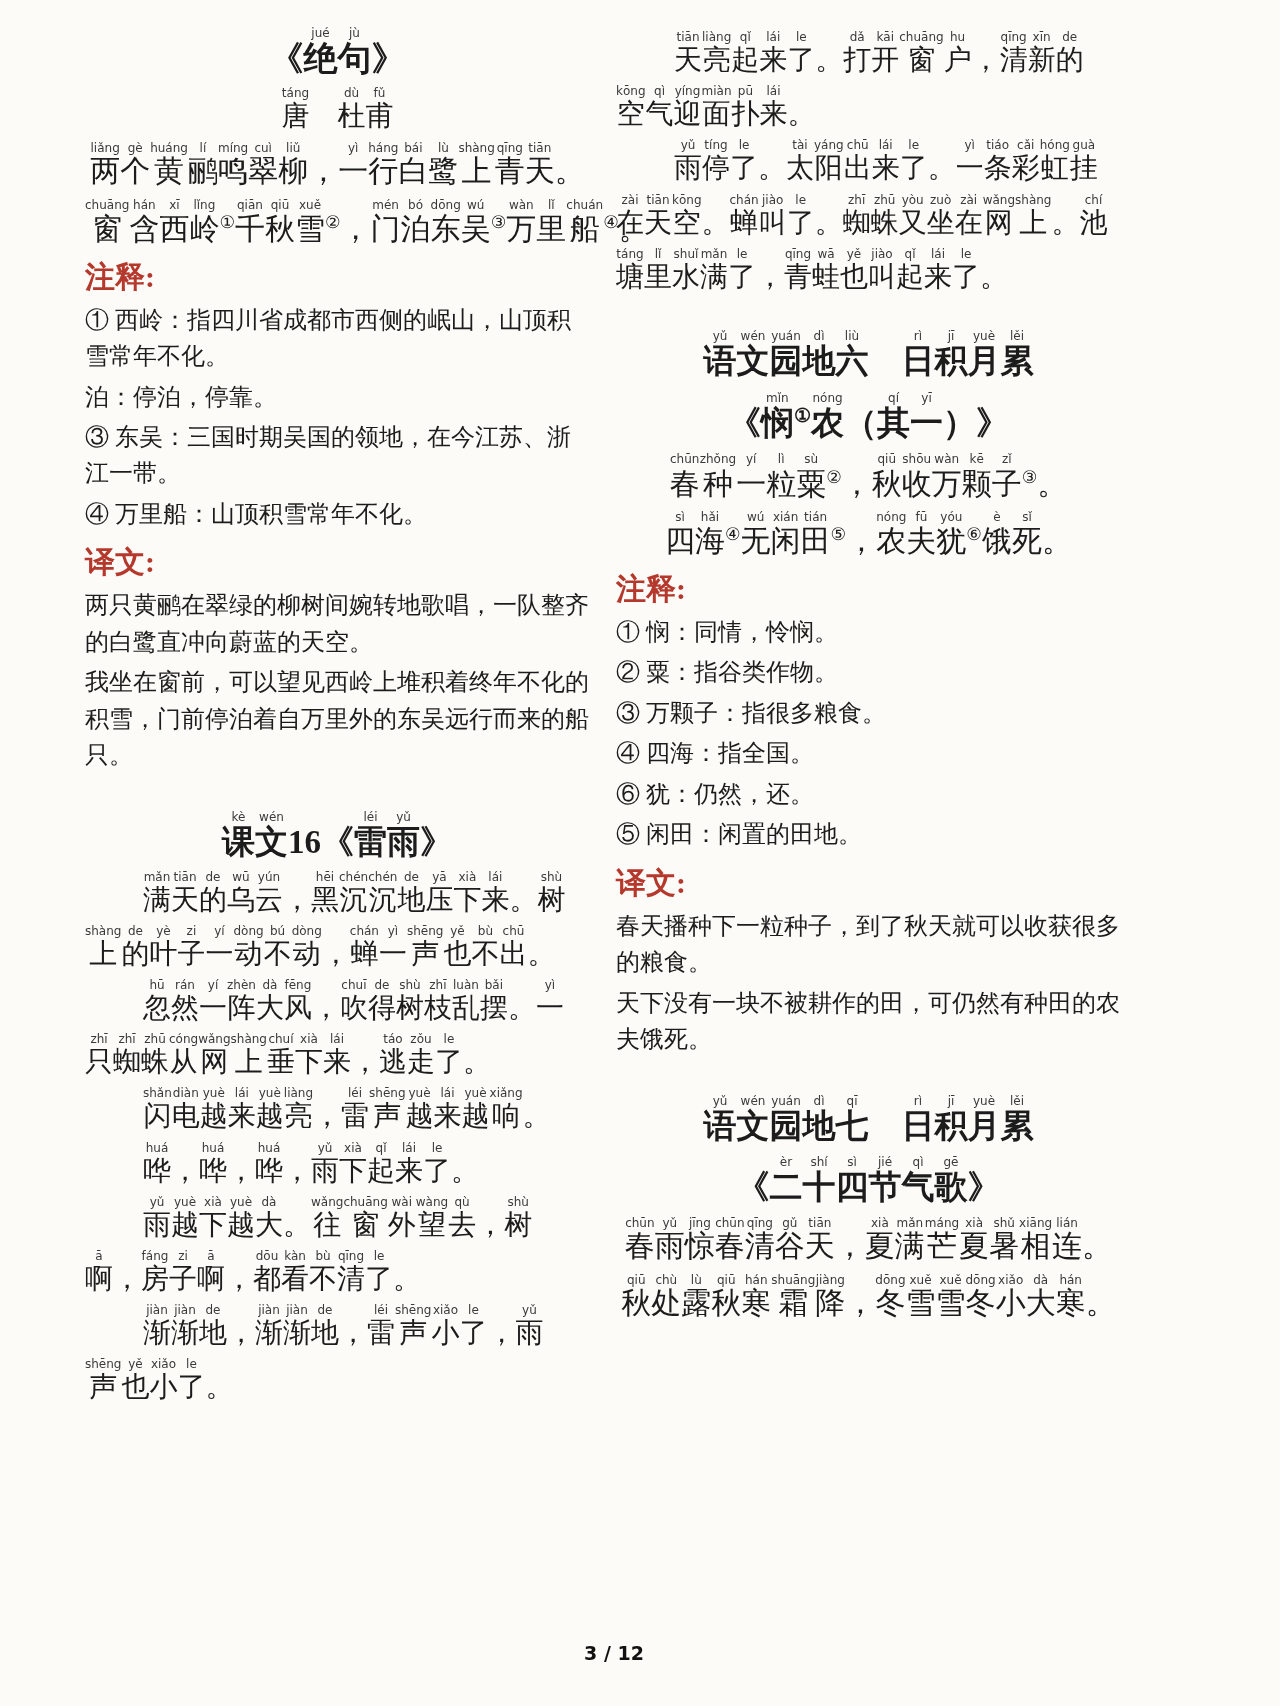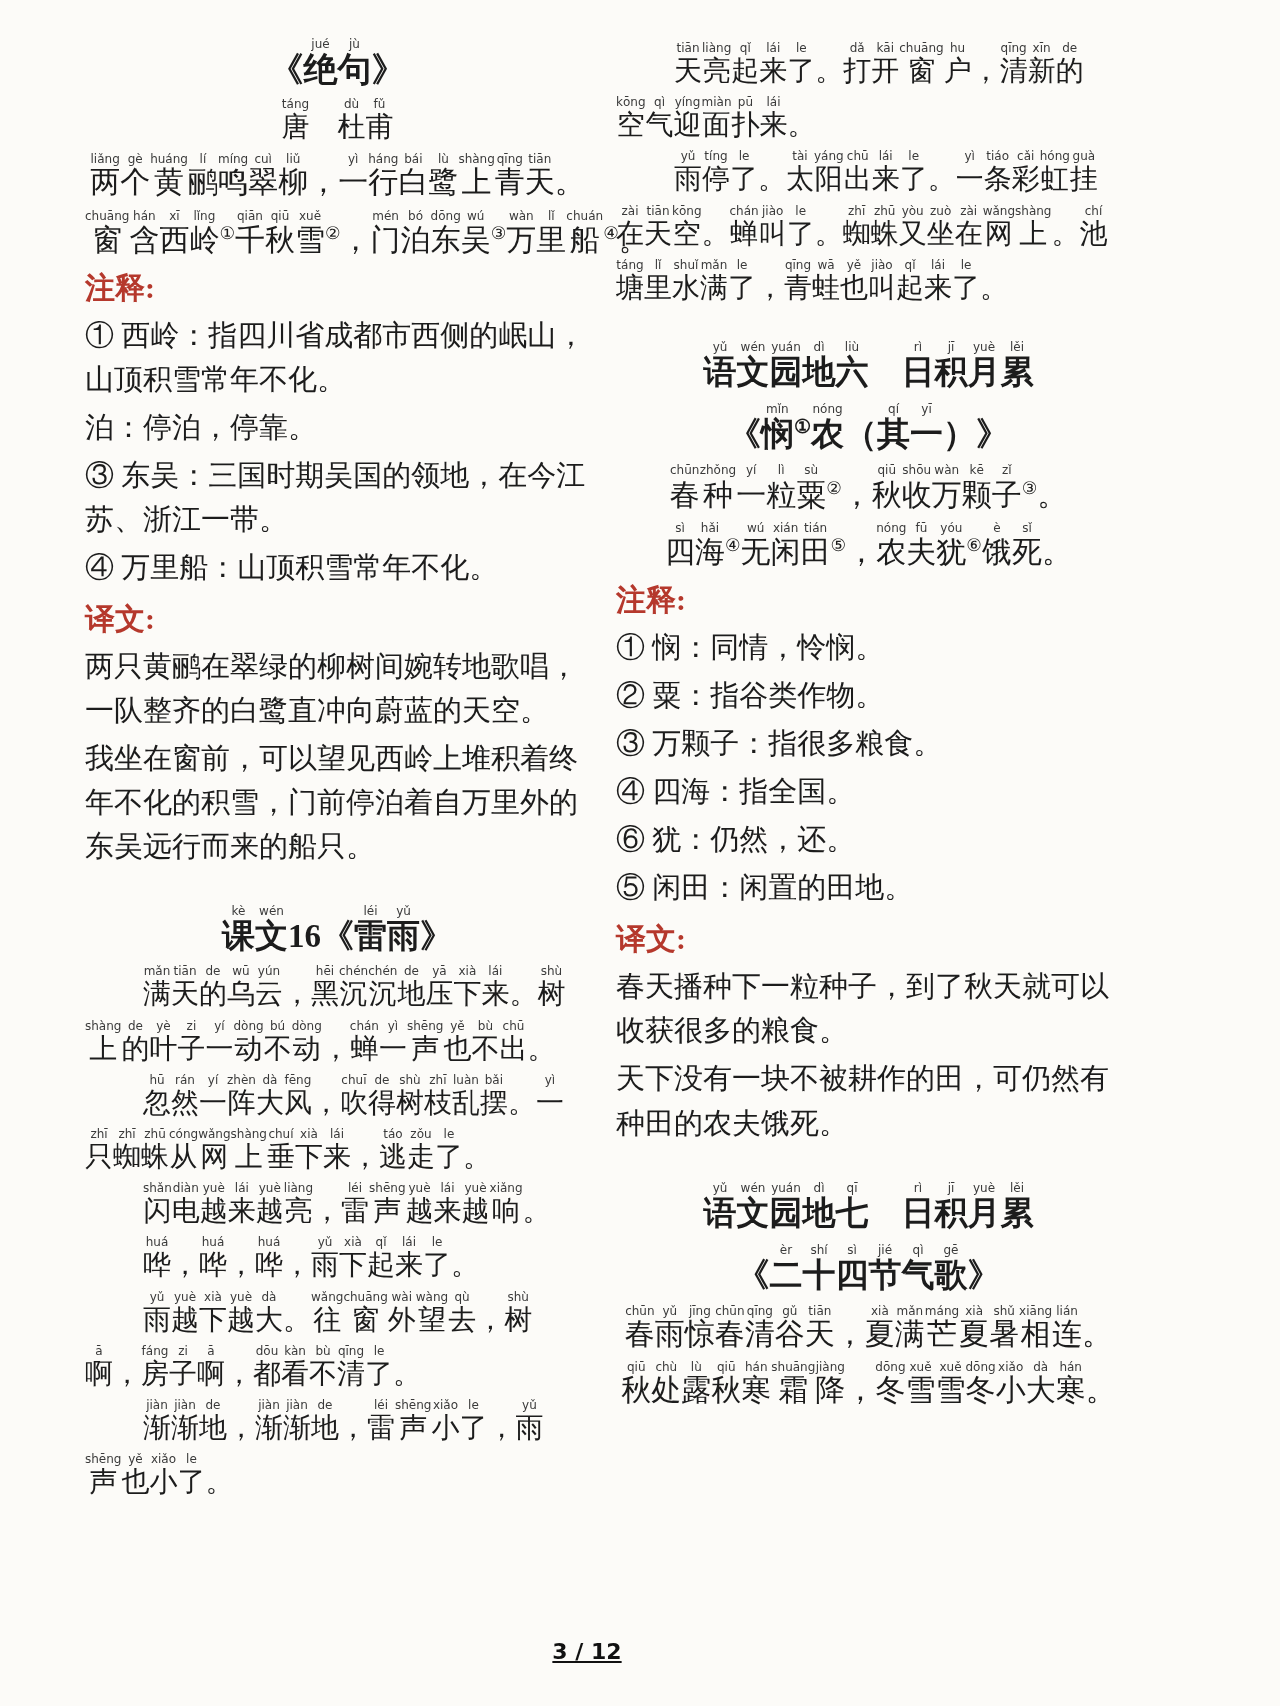--- a/index.html
+++ b/index.html
@@ -11,21 +11,21 @@
   * { box-sizing: border-box; }
   html, body { margin: 0; padding: 0; }
   body {
     width: 1280px; height: 1706px;
     background: var(--bg);
     color: var(--ink);
     font-family: "Liberation Serif", "DejaVu Serif", serif;
     position: relative;
     overflow: hidden;
   }
-  .page { padding: 33px 0 0 85px; }
+  .page { padding: 22px 0 0 85px; }
   .cols { display: flex; gap: 26px; align-items: flex-start; }
   .col { width: 505px; flex: 0 0 auto; }
 
   
   .line { white-space: nowrap; line-height: 1.15; }
   ruby { ruby-align: center; }
   rt {
     font-family: "DejaVu Sans", sans-serif;
     font-size: 12px;
     font-weight: 400;
@@ -45,37 +45,36 @@
   .indent   { padding-left: 58px; }
 
   .label {
     color: var(--red);
     font-size: 30px;
     font-weight: 700;
     margin: 10px 0 4px;
     font-family: "Liberation Serif", "DejaVu Serif", serif;
   }
   .note, .para {
-    font-size: 29px;
+    font-size: 24px;
     line-height: 1.52;
     margin: 4px 0;
     text-align: left;
   }
 
   .footer {
     position: absolute;
-    left: 69px;
+    left: 96px;
     bottom: 42px;
     width: 1036px;
     text-align: center;
     font-family: "DejaVu Sans", sans-serif;
     font-weight: 700;
-    font-size: 22px;
+    font-size: 19px;
     color: #111;
-    text-decoration: underline;
   }
 </style>
 </head>
 <body>
 
 <div class="page">
   <div class="cols">
     <div class="col" id="col-left">
         <div class="title line"><ruby><span class="rb">《</span><rt></rt></ruby><ruby><span class="rb">绝</span><rt>jué</rt></ruby><ruby><span class="rb">句</span><rt>jù</rt></ruby><ruby><span class="rb">》</span><rt></rt></ruby></div>
         <div class="author line"><ruby><span class="rb">唐</span><rt>táng</rt></ruby><ruby><span class="rb">　</span><rt></rt></ruby><ruby><span class="rb">杜</span><rt>dù</rt></ruby><ruby><span class="rb">甫</span><rt>fǔ</rt></ruby></div>

